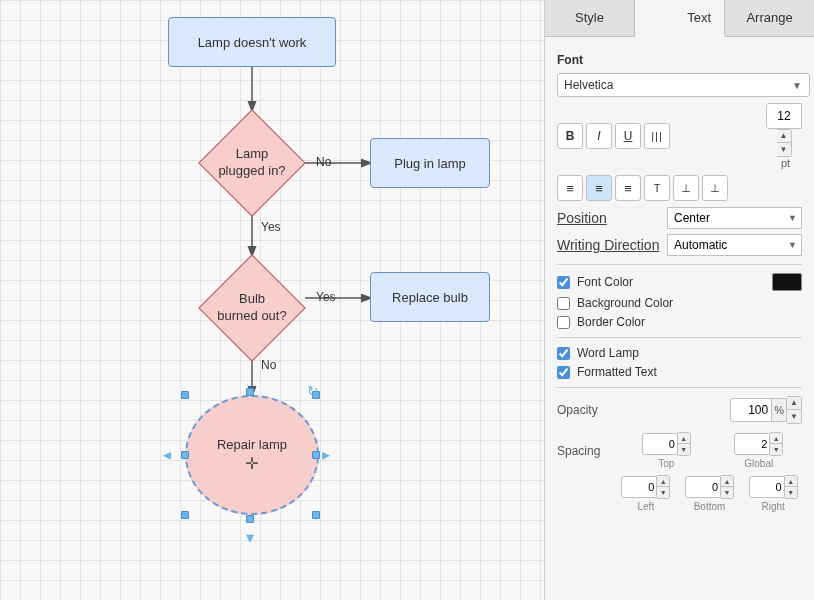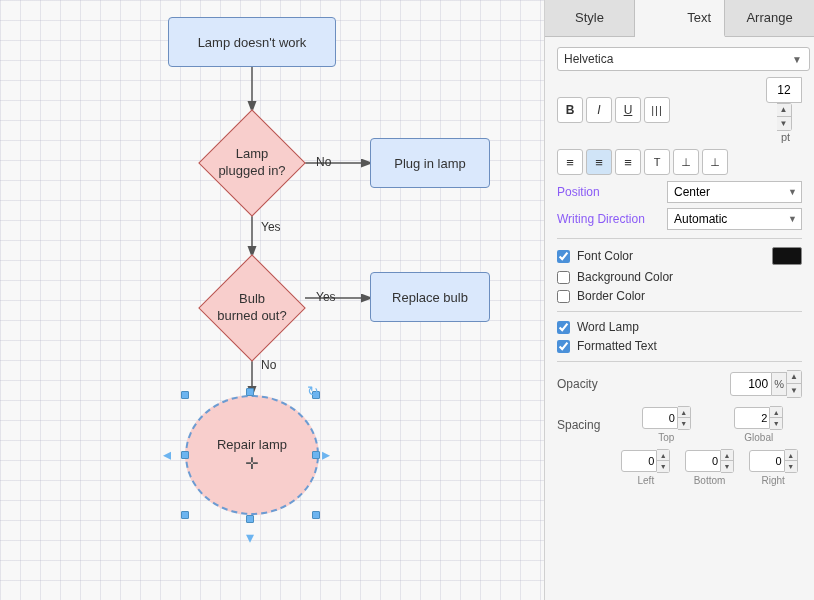--- a/index.html
+++ b/index.html
@@ -179,23 +179,24 @@
       color: #333;
     }
 
     
     .prop-row {
       display: flex;
       align-items: center;
       margin-bottom: 5px;
     }
     .prop-label {
-      font-size: 12px;
-      color: #8b5cf6;
+      font-size: 14px;
+      color: #404040;
       width: 110px;
+      text-decoration: underline;
     }
     .prop-select-wrap {
       flex: 1;
       display: flex;
       align-items: center;
       position: relative;
     }
     .prop-select {
       flex: 1;
       padding: 3px 20px 3px 6px;
@@ -496,20 +497,21 @@
 <div id="right-panel">
 
   <div class="tabs">
     <div class="tab">Style</div>
     <div class="tab active">Text</div>
     <div class="tab">Arrange</div>
   </div>
 
   <div class="panel-content">
 
+    <div class="section-label">Font</div>
 
     <div class="font-select-row">
       <select class="font-select">
         <option>Helvetica</option>
       </select>
       <span class="font-select-arrow">▼</span>
     </div>
 
     <div class="format-row">
       <button class="fmt-btn bold">B</button>

